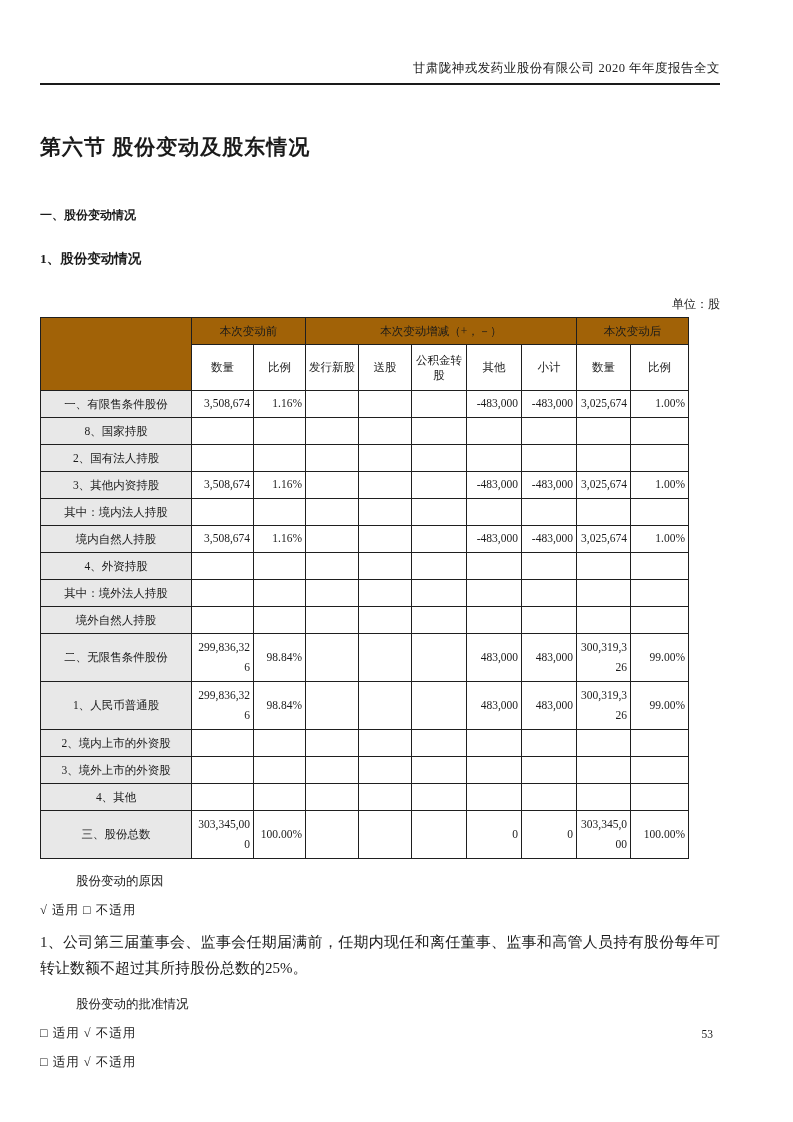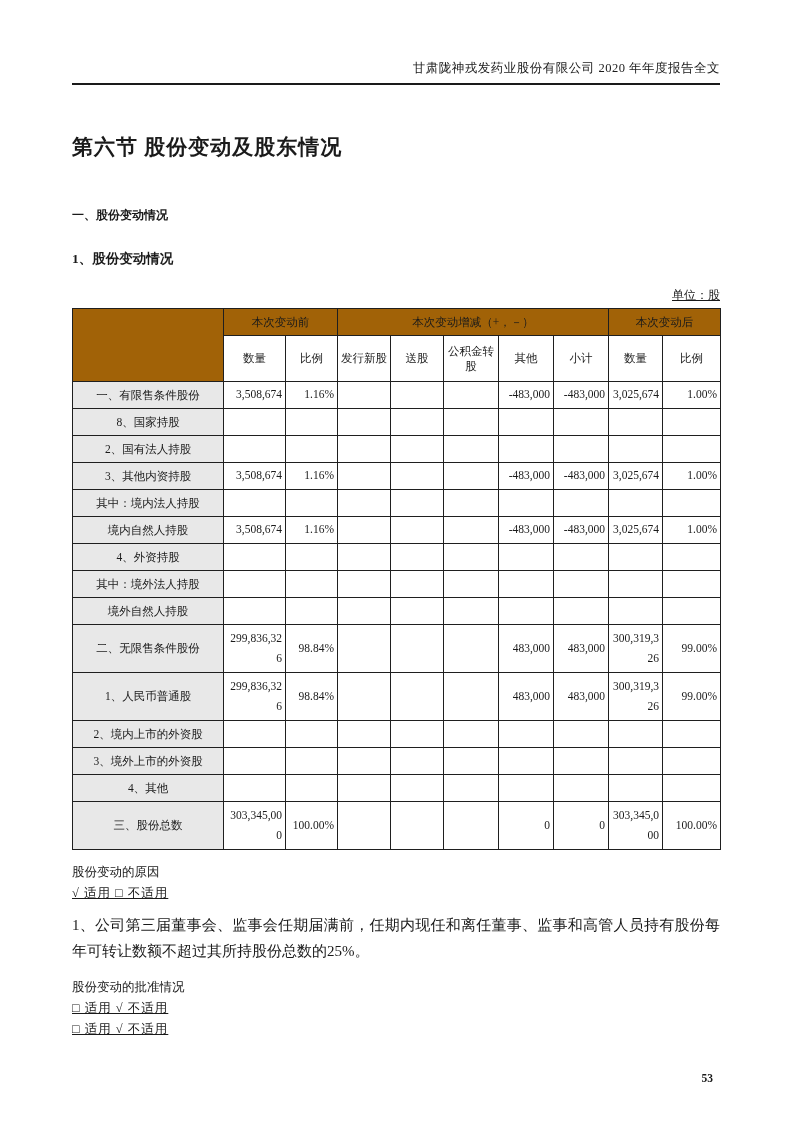--- a/index.html
+++ b/index.html
@@ -7,21 +7,21 @@
   body {
     font-family: "Liberation Serif", "DejaVu Serif", serif;
     color: #1a1a1a;
     width: 793px;
   }
   .page {
     position: relative;
     width: 793px;
     height: 1122px;
     background: #ffffff;
-    padding: 60px 73px 0 72px;
+    padding: 60px 73px 0 40px;
     overflow: hidden;
     border-radius: 7px;
   }
   
   .doc-header {
     text-align: right;
     font-size: 12.5px;
     padding-bottom: 6px;
     border-bottom: 2px solid #1a1a1a;
     letter-spacing: 0.5px;
@@ -40,23 +40,22 @@
     margin-top: 46px;
   }
   .subsec {
     font-size: 13.5px;
     font-weight: bold;
     margin-top: 26px;
   }
   .unit {
     text-align: right;
     font-size: 12px;
-    margin-top: 19px;
+    margin-top: 28px;
     margin-bottom: 4px;
-    text-decoration: underline;
   }
   
   table.share-table {
     width: 648px;
     border-collapse: collapse;
     table-layout: fixed;
     font-size: 11.5px;
   }
   table.share-table td {
     border: 1px solid #1f1f1f;
@@ -78,34 +77,33 @@
   td.lv1 { padding-left: 15px; }
   td.lv2 { padding-left: 25px; }
   td.lv3 { padding-left: 44px; }
   td.num {
     text-align: right;
     overflow-wrap: anywhere;
     word-break: break-all;
     line-height: 1.7;
   }
   
-  .note-label { font-size: 12.5px; margin-top: 14px; }
-  .check-line { font-size: 12.5px; margin-top: 4px; letter-spacing: 1px; text-decoration: underline; }
+  .note-label { font-size: 12.5px; margin-top: 14px; margin-left: 36px; }
+  .check-line { font-size: 12.5px; margin-top: 12px; letter-spacing: 1px; }
   .para {
     font-size: 15px;
     line-height: 1.75;
     margin-top: 10px;
     text-align: justify;
   }
   .page-num {
     position: absolute;
     right: 80px;
-    top: 1072px;
+    top: 1028px;
     font-size: 11.5px;
-    font-weight: bold;
   }
 </style>
 </head>
 <body>
 
 <div class="page">
 
   <div class="doc-header">
     <span>甘肃陇神戎发药业股份有限公司 2020 年年度报告全文</span>
   </div>

